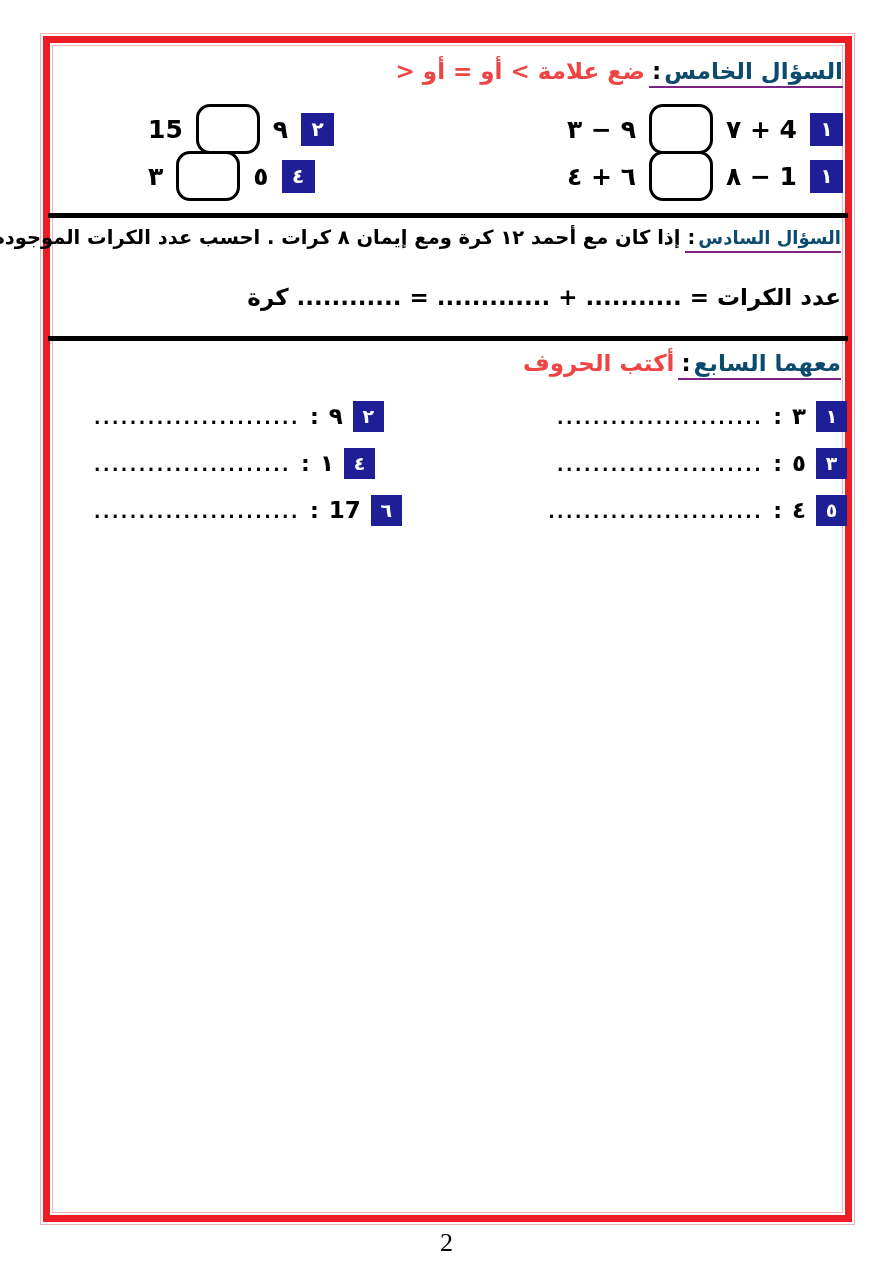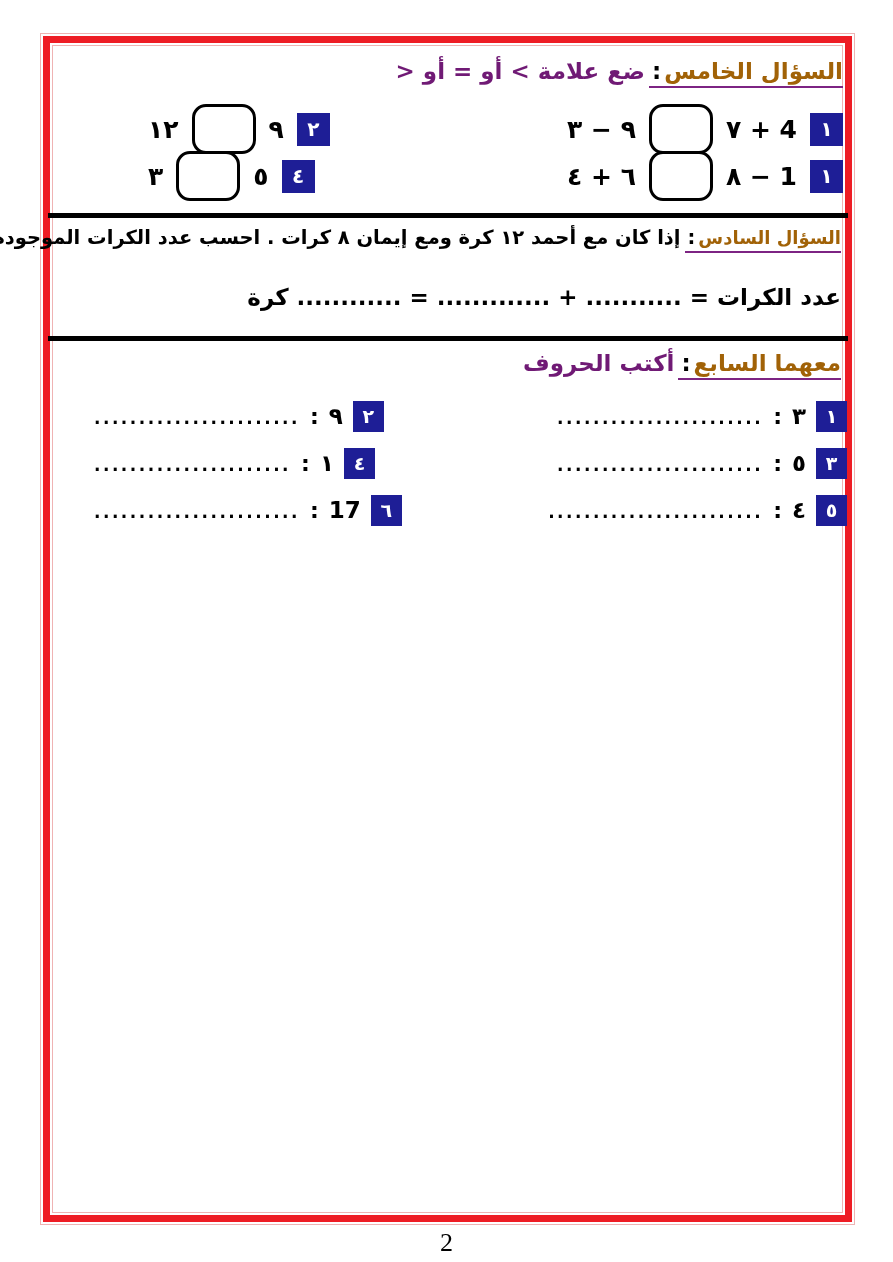--- a/index.html
+++ b/index.html
@@ -9,28 +9,28 @@
     font-family:"DejaVu Sans", sans-serif; overflow:hidden;
   }
   
   .frame {
     position:absolute; left:40px; top:33px; width:815px; height:1192px;
     border:1px solid #efb3b3; padding:2px;
   }
   .frame-mid { width:100%; height:100%; border:7px solid #ee1c24; padding:2px; }
   .frame-inner { width:100%; height:100%; border:1px solid #efb3b3; }
 
-  .purple { color:#a16207;text-align:right; }
+  .purple { color:#0c4a6e;text-align:right; }
   .navy   { color:#1e1e96;text-align:right; }
 
   .q-header { position:absolute; direction:rtl; text-align:right; white-space:nowrap; font-weight:bold; }
   .title-underline { border-bottom:2.5px solid #7d2483; padding-bottom:3px; }
   .qname  { font-size:23px; font-weight:bold; }
   .qcolon { font-size:23px; font-weight:bold; color:#000; padding:0 3px; }
-  .qinstr { font-size:23px; font-weight:bold; color:#701a75; padding-right:4px; }
+  .qinstr { font-size:23px; font-weight:bold; color:#ef4444; padding-right:4px; }
 
   
   .cmp-rows { position:absolute; top:104px; left:148px; right:50px; direction:rtl; }
   .cmp-row { display:flex; justify-content:space-between; align-items:center; height:50px; }
   .cmp-row + .cmp-row { margin-top:-3px; }
   .cmp { display:flex; align-items:center; gap:13px; direction:rtl; }
   .badge {
     width:33px; height:33px; background:#1e1e96; color:#ffffff;
     display:flex; align-items:center; justify-content:center;
     font-size:20px; font-weight:bold; flex:none;
@@ -86,21 +86,21 @@
       <div class="cmp">
         <span class="badge">١</span>
         <span class="expr">4 + ٧</span>
         <span class="cbox"></span>
         <span class="expr">٩ − ٣</span>
       </div>
       <div class="cmp">
         <span class="badge">٢</span>
         <span class="expr">٩</span>
         <span class="cbox"></span>
-        <span class="expr">١٢</span>
+        <span class="expr">15</span>
       </div>
     </div>
     <div class="cmp-row">
       <div class="cmp">
         <span class="badge">١</span>
         <span class="expr">1 − ٨</span>
         <span class="cbox"></span>
         <span class="expr">٦ + ٤</span>
       </div>
       <div class="cmp">

